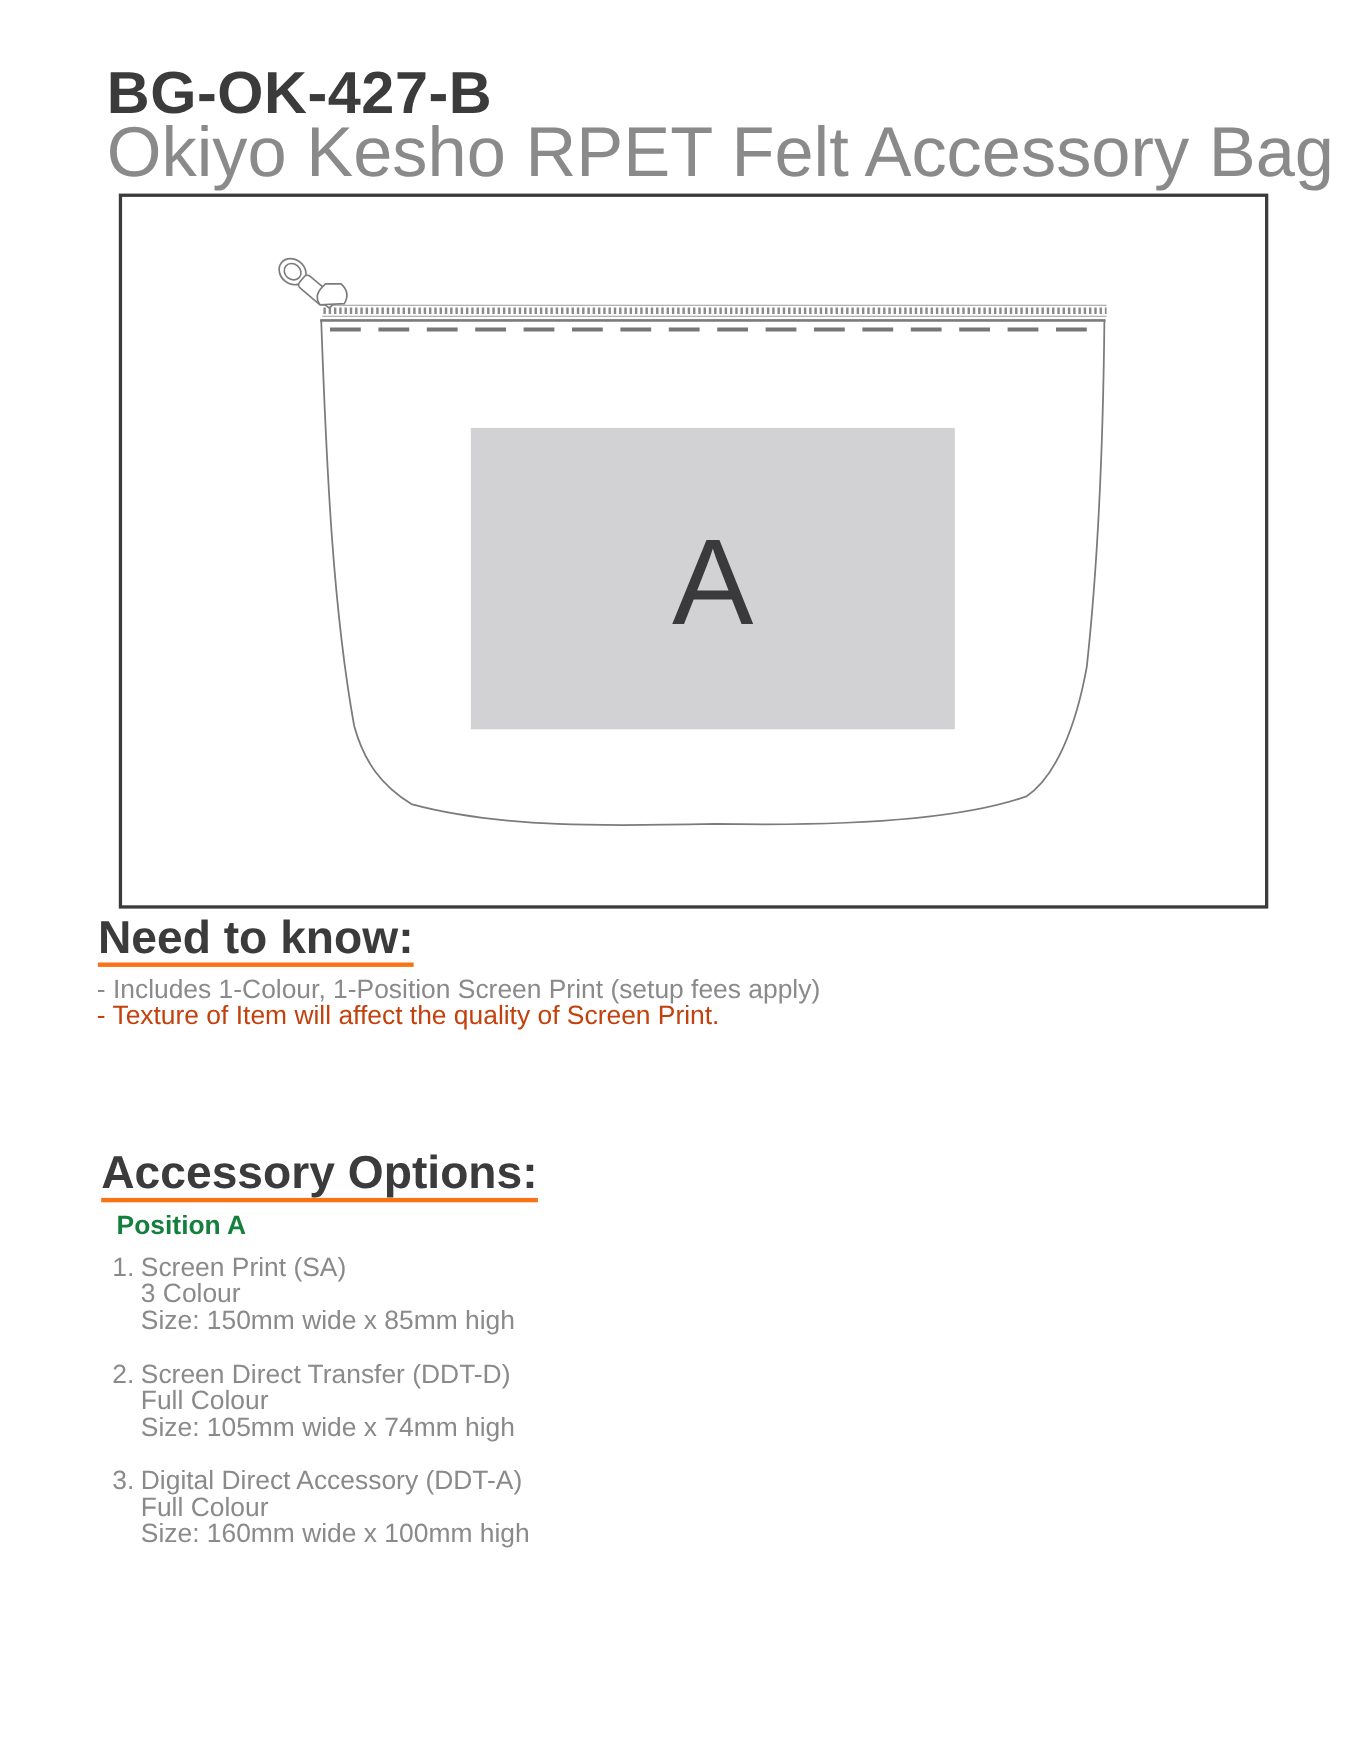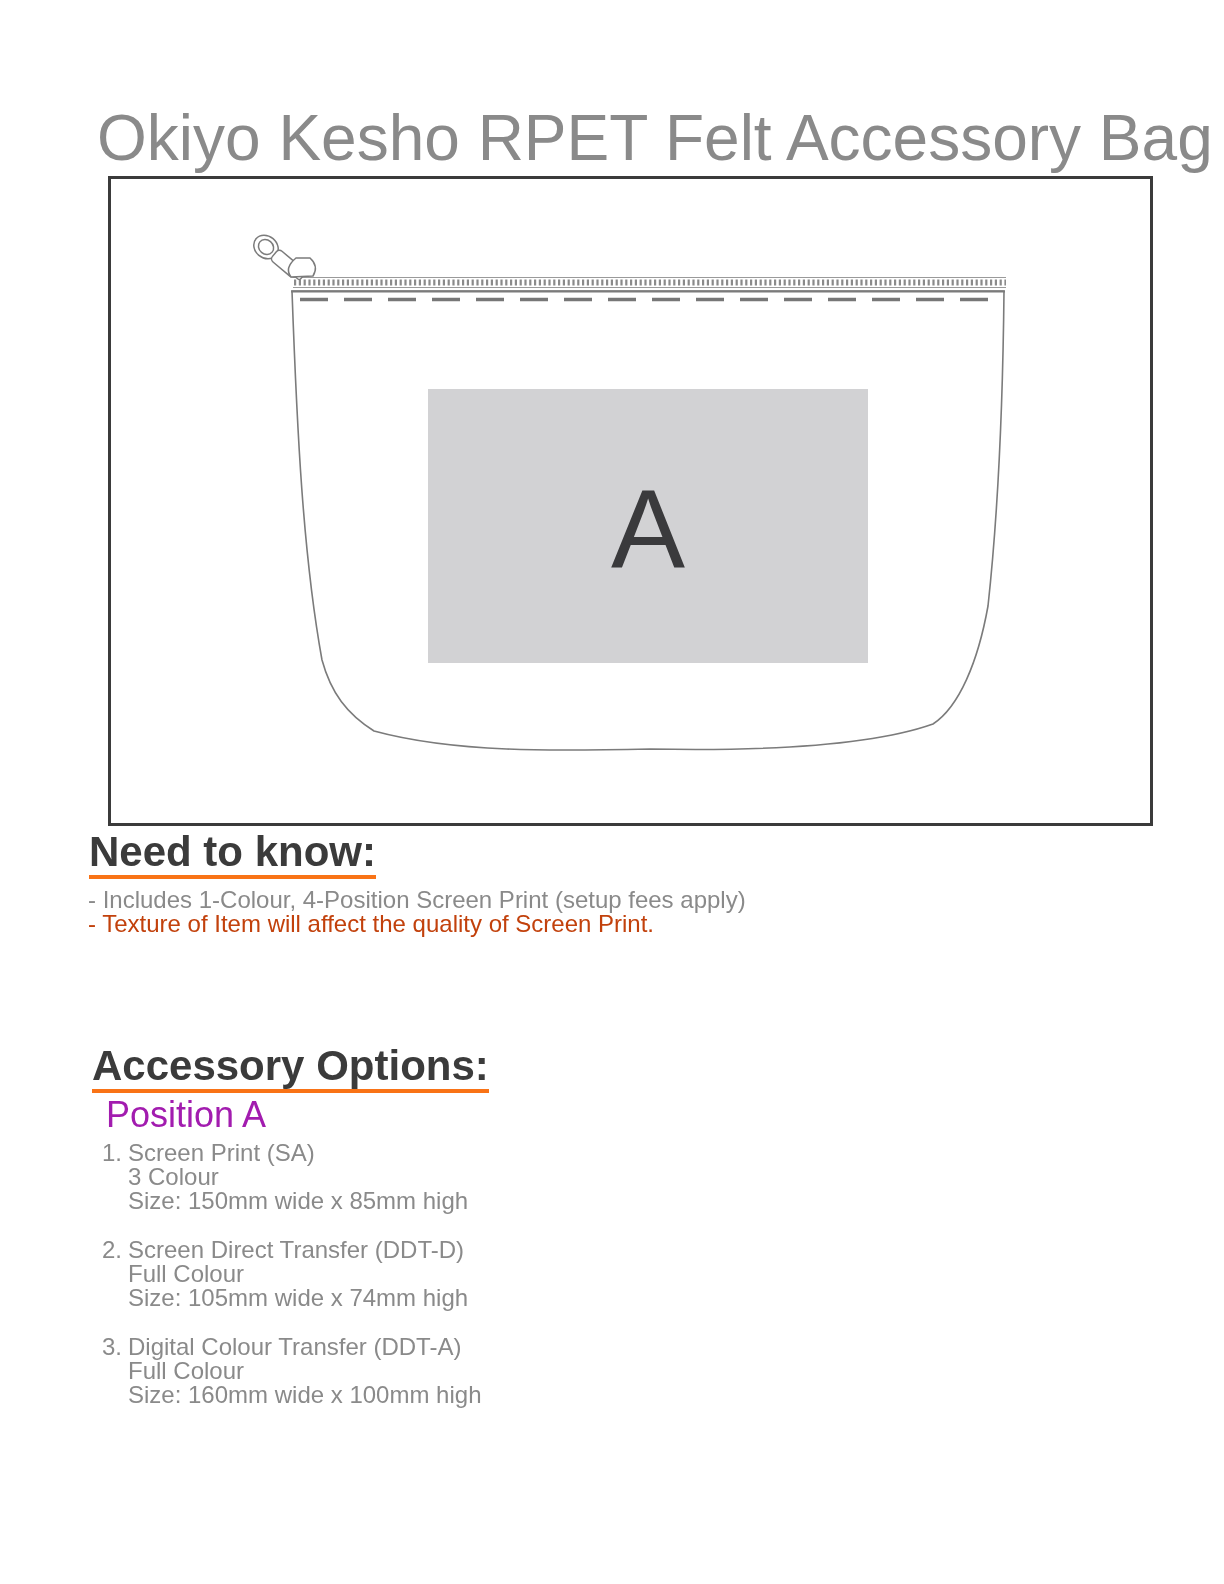--- a/index.html
+++ b/index.html
@@ -53,34 +53,35 @@
   }
   .need-heading{left:89px;top:831px;}
   .branding-heading{left:92px;top:1045px;}
 
   .notes{left:88px;top:888px;font-size:24px;line-height:24px;}
   .note-gray{color:#8a8a8a;}
   .note-red{color:#c2410c;}
 
   .position-heading{
     left:106px;top:1101px;
-    font-size:36px;line-height:28px;font-weight:normal;color:#a21caf;
+    font-size:24px;line-height:28px;font-weight:bold;color:#15803d;
   }
 
   .options{left:102px;top:1141px;font-size:24px;line-height:24px;color:#8a8a8a;}
   .option{display:flex;margin-bottom:25px;}
   .option:last-child{margin-bottom:0;}
   .option-number{width:26px;flex:none;}
   .option-lines div{white-space:nowrap;}
 </style>
 </head>
 <body>
 
 <div class="page">
 
+  <div class="abs product-code">BG-OK-427-B</div>
   <div class="abs product-name">Okiyo Kesho RPET Felt Accessory Bag</div>
 
   <div class="abs frame">
     <svg width="1039" height="644" viewBox="111 179 1039 644">
 
       <path d="M 292 291
                C 297 430 303 555 322 660
                C 331 693 347 714 374 731
                C 455 753 555 751 650 749
                C 755 751 868 747 933 724
@@ -108,21 +109,21 @@
     </svg>
 
     <div class="abs print-area" style="left:317px;top:210px;">
       <span class="print-area-label">A</span>
     </div>
   </div>
 
   <div class="abs section-heading need-heading">Need to know:</div>
 
   <div class="abs notes">
-    <div class="note-gray">- Includes 1-Colour, 4-Position Screen Print (setup fees apply)</div>
+    <div class="note-gray">- Includes 1-Colour, 1-Position Screen Print (setup fees apply)</div>
     <div class="note-red">- Texture of Item will affect the quality of Screen Print.</div>
   </div>
 
   <div class="abs section-heading branding-heading">Accessory Options:</div>
 
   <div class="abs position-heading">Position A</div>
 
   <div class="abs options">
     <div class="option">
       <span class="option-number">1.</span>
@@ -136,20 +137,20 @@
       <span class="option-number">2.</span>
       <div class="option-lines">
         <div>Screen Direct Transfer (DDT-D)</div>
         <div>Full Colour</div>
         <div>Size: 105mm wide x 74mm high</div>
       </div>
     </div>
     <div class="option">
       <span class="option-number">3.</span>
       <div class="option-lines">
-        <div>Digital Colour Transfer (DDT-A)</div>
+        <div>Digital Direct Accessory (DDT-A)</div>
         <div>Full Colour</div>
         <div>Size: 160mm wide x 100mm high</div>
       </div>
     </div>
   </div>
 
 </div>
 
 </body></html>

